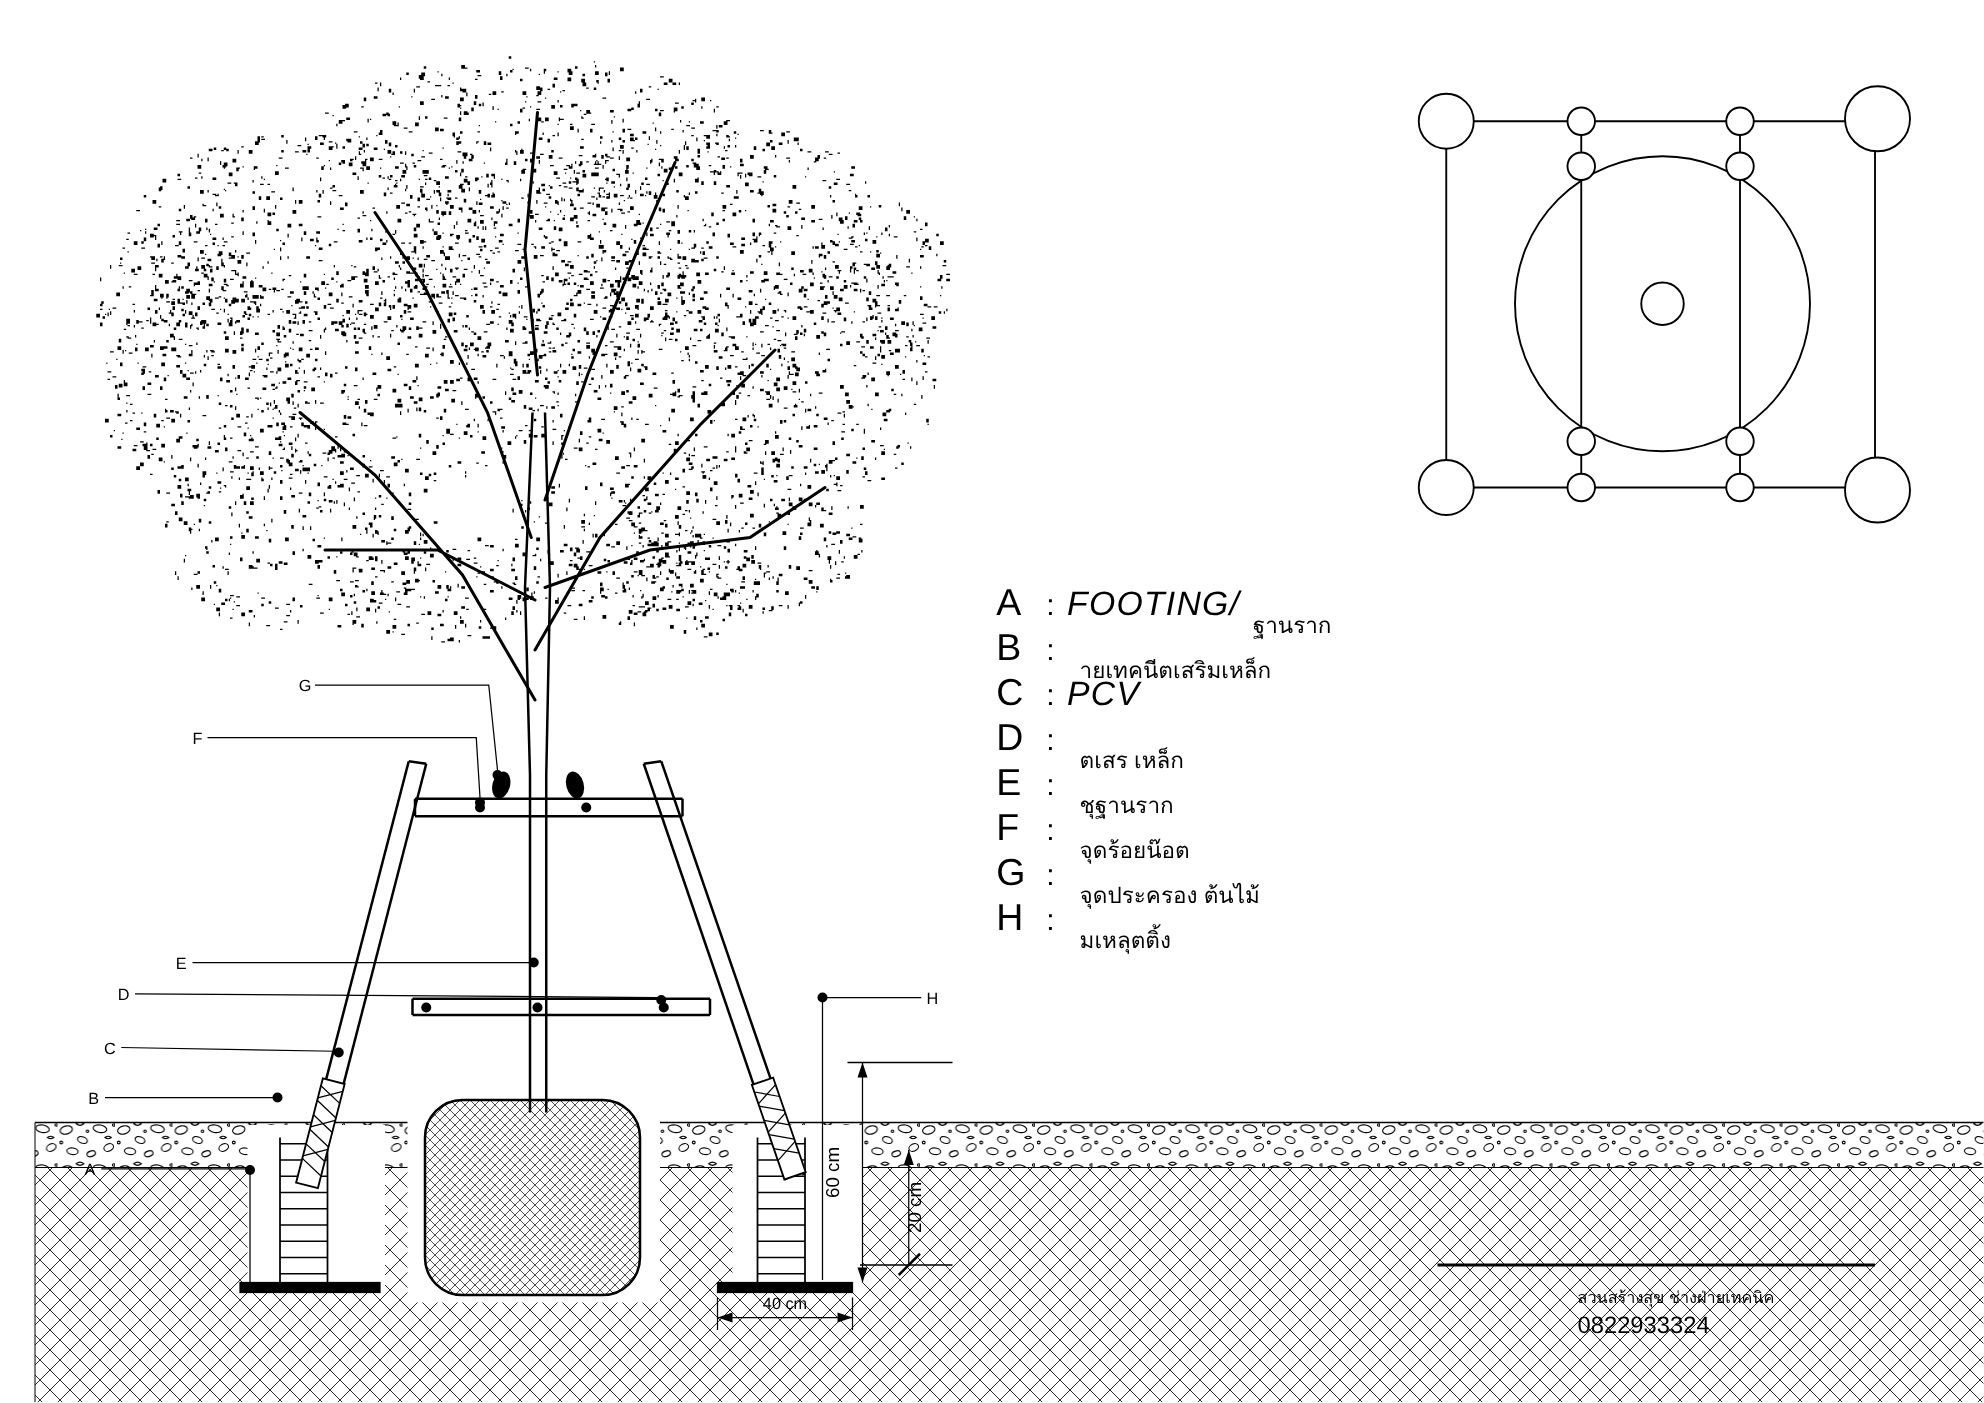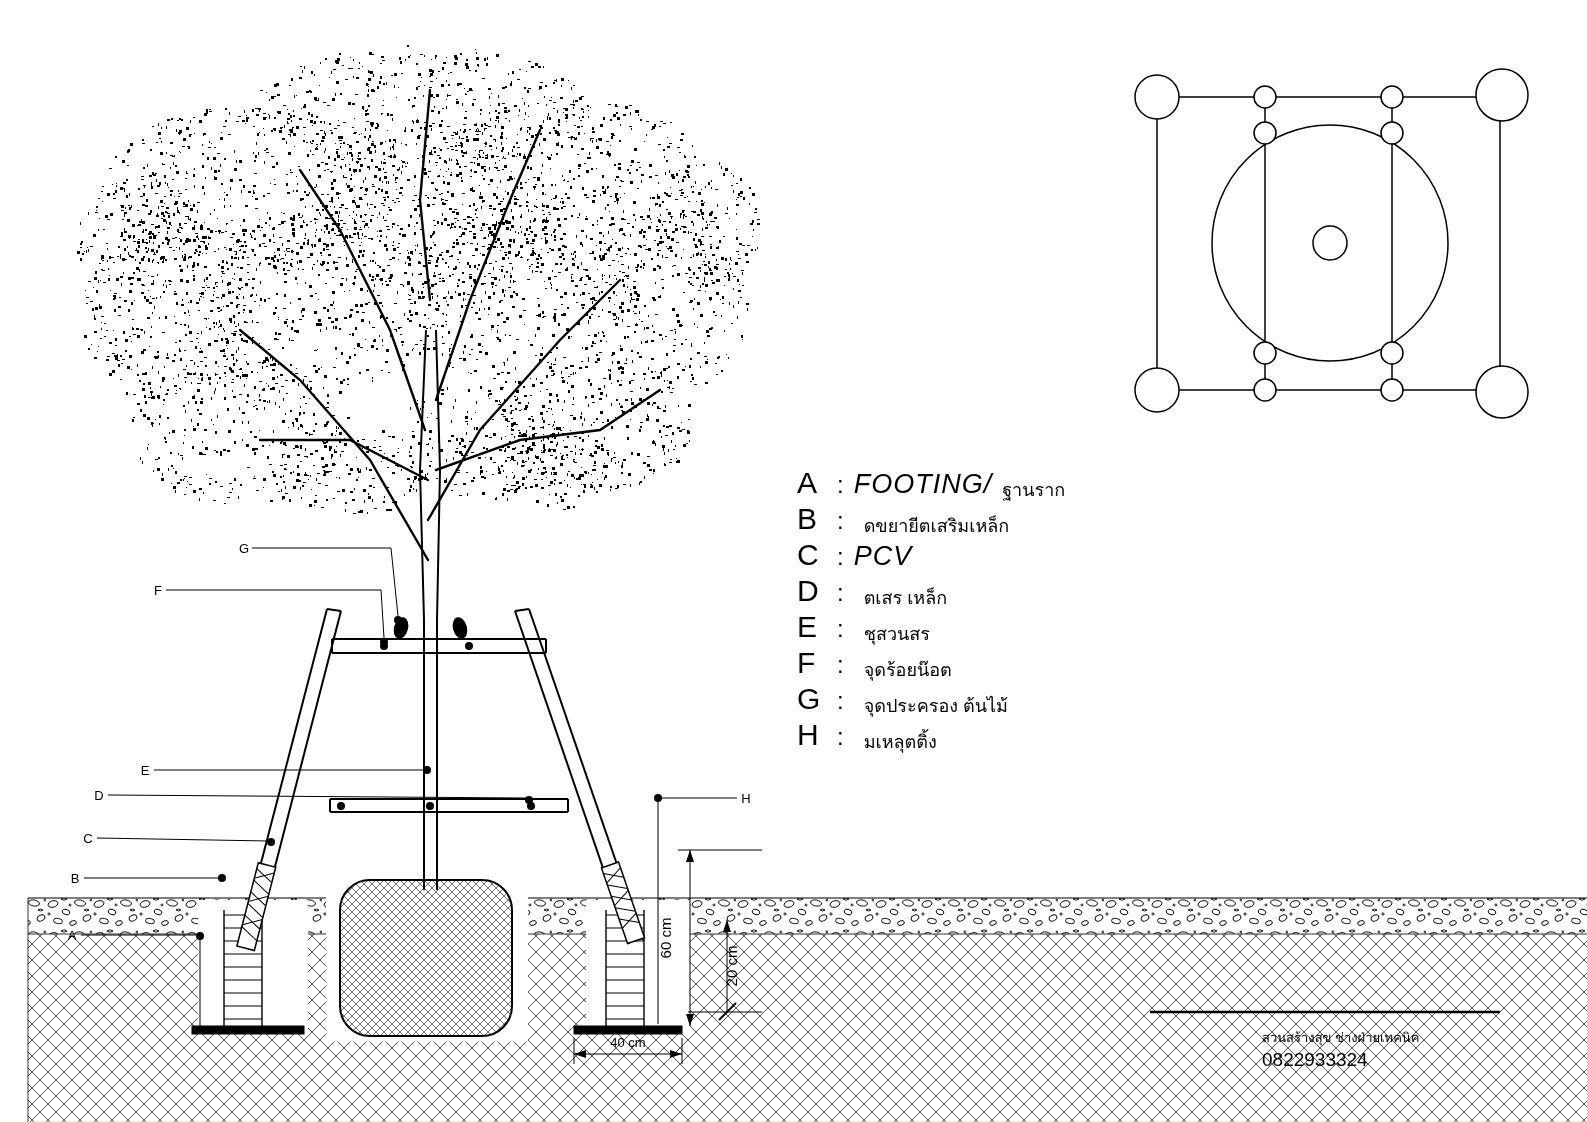--- a/index.html
+++ b/index.html
@@ -5,21 +5,21 @@
   html,body{margin:0;padding:0;background:#fff;width:1587px;height:1122px;overflow:hidden;
     font-family:"Liberation Sans",sans-serif;}
   #stage{position:relative;width:1587px;height:1122px;background:#fff;}
   #stage svg{position:absolute;left:0;top:0;}
   
   .legend{position:absolute;left:797px;top:466px;width:460px;color:#000;}
   .legend-row{display:flex;align-items:baseline;gap:10px;height:36px;}
   .legend-row .ltr{font-size:30px;width:30px;}
   .legend-row .colon{font-size:24px;}
   .legend-row .big{font-size:27px;letter-spacing:1px;font-style:italic;}
-  .legend-row .small{font-size:18px;position:relative;top:3px;}
+  .legend-row .small{font-size:18px;position:relative;top:14px;}
   svg text{font-family:"Liberation Sans",sans-serif;fill:#000;}
 </style>
 </head>
 <body>
 
 <div id="stage">
 
 <svg width="1587" height="1122" viewBox="0 0 1587 1122">
   <defs>
     <pattern id="peb" width="46" height="32" patternUnits="userSpaceOnUse">
@@ -285,39 +285,39 @@
   <div class="legend-row">
     <span class="ltr">A</span>
     <span class="colon">:</span>
     <span class="big">FOOTING/</span>
     <span class="small">ฐานราก</span>
   </div>
   <div class="legend-row">
     <span class="ltr">B</span>
     <span class="colon">:</span>
     <span class="big"></span>
-    <span class="small">ดขยายีตเสริมเหล็ก</span>
+    <span class="small">ายเทคนีตเสริมเหล็ก</span>
   </div>
   <div class="legend-row">
     <span class="ltr">C</span>
     <span class="colon">:</span>
     <span class="big">PCV</span>
     <span class="small"></span>
   </div>
   <div class="legend-row">
     <span class="ltr">D</span>
     <span class="colon">:</span>
     <span class="big"></span>
     <span class="small">ตเสร เหล็ก</span>
   </div>
   <div class="legend-row">
     <span class="ltr">E</span>
     <span class="colon">:</span>
     <span class="big"></span>
-    <span class="small">ชุสวนสร</span>
+    <span class="small">ชุฐานราก</span>
   </div>
   <div class="legend-row">
     <span class="ltr">F</span>
     <span class="colon">:</span>
     <span class="big"></span>
     <span class="small">จุดร้อยน๊อต</span>
   </div>
   <div class="legend-row">
     <span class="ltr">G</span>
     <span class="colon">:</span>

